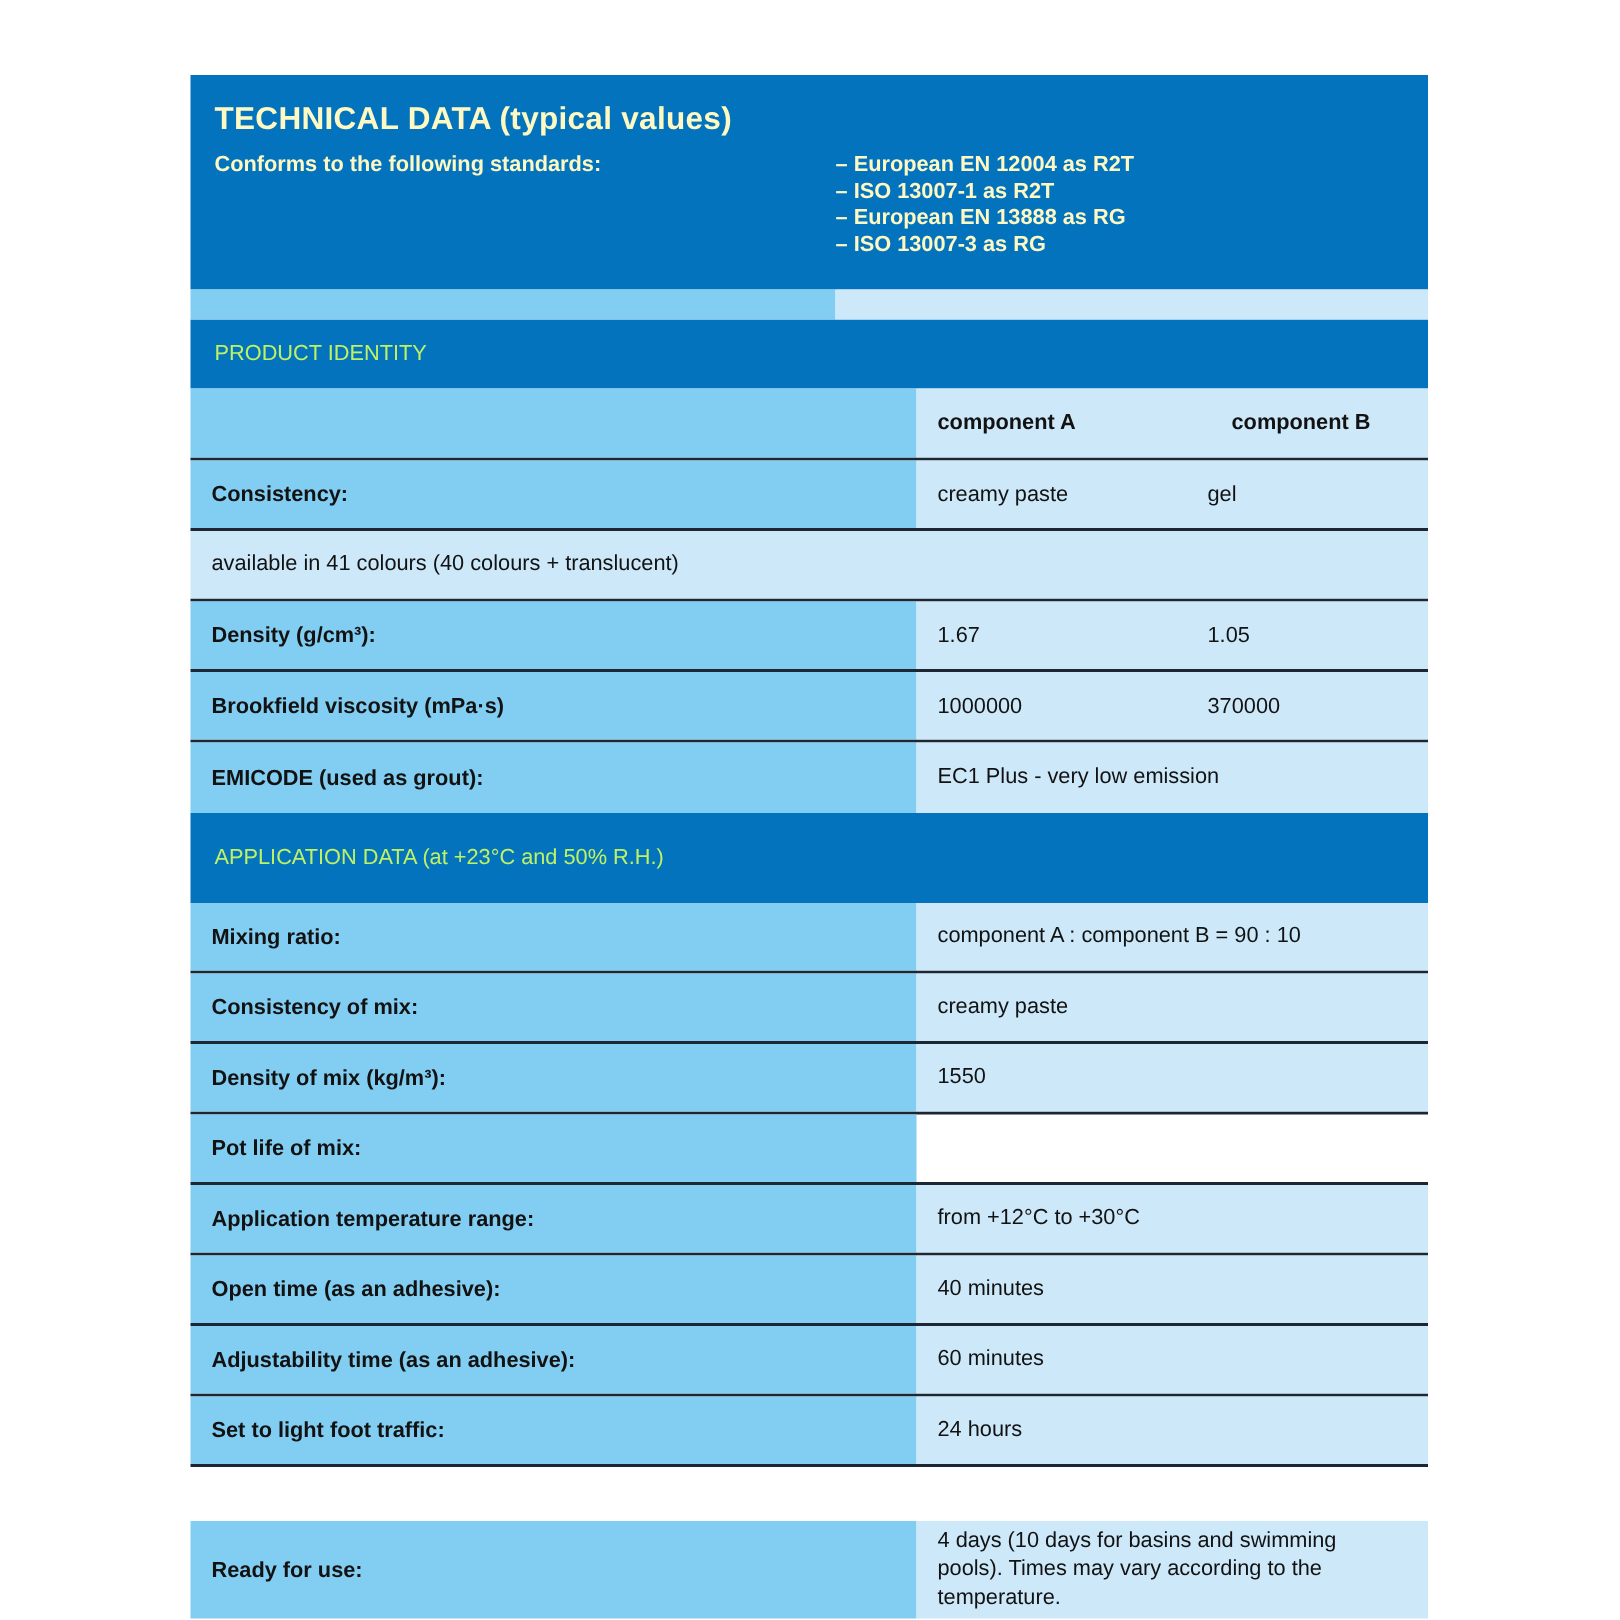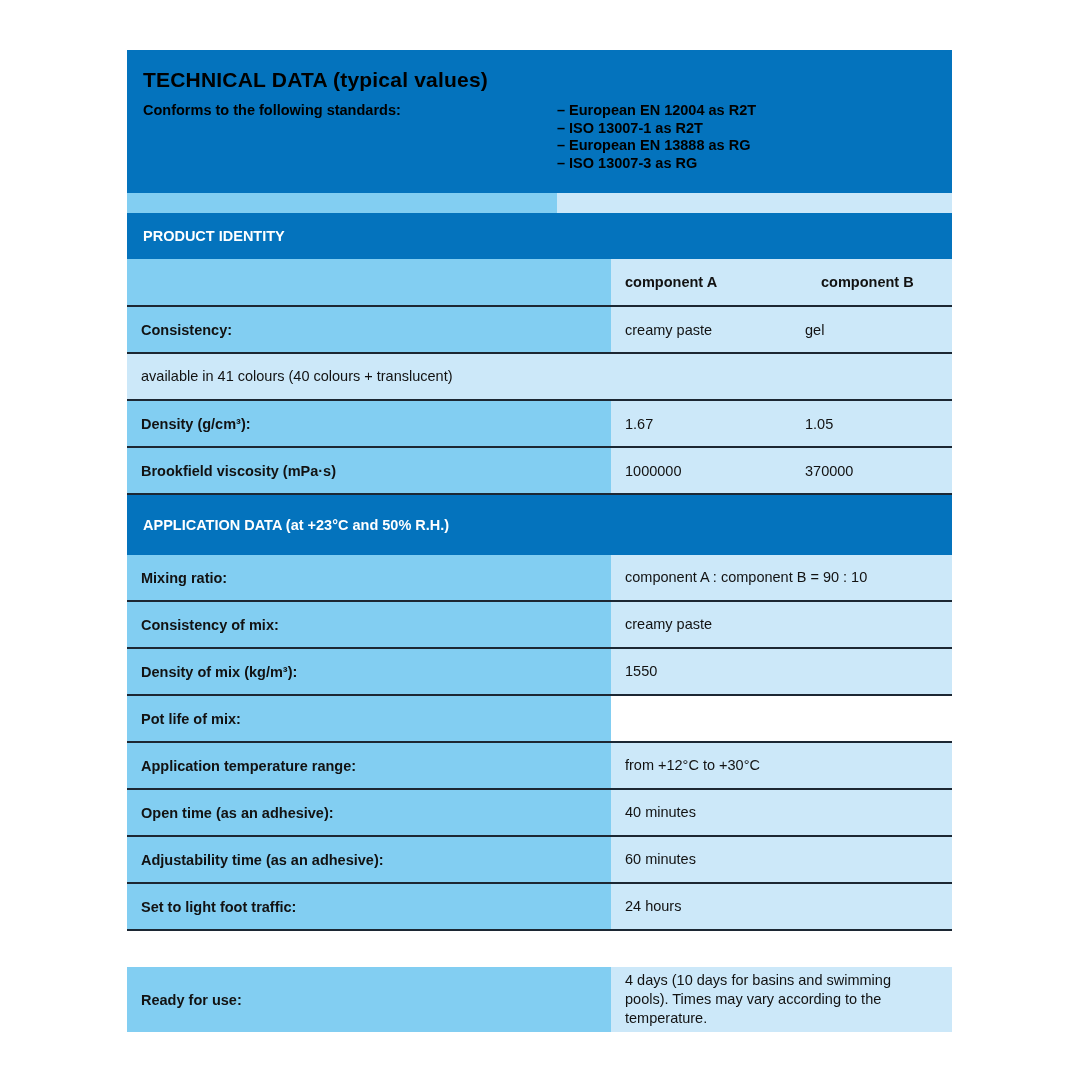--- a/index.html
+++ b/index.html
@@ -11,41 +11,41 @@
     color:#121212;
     -webkit-font-smoothing:antialiased;
   }
   .doc {
     position:absolute; left:127px; top:50px; width:825px;
   }
   * { box-sizing:border-box; }
 
   
   .band-header {
-    background:#0473BD; color:#000000;
+    background:#0473BD; color:#fef9c3;
     height:143px; padding:18px 16px 0 16px;
   }
   .doc-title {
     font-size:21px; font-weight:bold; letter-spacing:0.2px;
     margin:0 0 10px 0;
   }
   .conforms-row { display:flex; font-size:14.5px; font-weight:bold; }
   .conforms-label { width:414px; flex:none; }
   .standards-list { flex:1; }
   .standard-line { line-height:17.5px; }
 
   
   .gap-row { height:20px; display:flex; }
   .gap-left  { width:430px; flex:none; background:#82CEF2; }
   .gap-right { flex:1; background:#CCE8F9; }
 
   
   .section-bar {
-    background:#0473BD; color:#ffffff;
-    font-size:14.5px; font-weight:bold;
+    background:#0473BD; color:#bef264;
+    font-size:14.5px; font-weight:normal;
     display:flex; align-items:center;
     padding-left:16px;
     text-align:center;
   }
   .bar-pi  { height:46px; }
   .bar-app { height:60px; }
 
   
   .t-row { display:flex; height:47px; }
   .t-row.lined { border-bottom:2px solid #1C2733; }
@@ -128,20 +128,26 @@
     </div>
 
     <div class="t-row lined">
       <div class="label-cell">Brookfield viscosity (mPa·s)</div>
       <div class="value-area">
         <div class="cell-a">1000000</div>
         <div class="cell-b">370000</div>
       </div>
     </div>
 
+    <div class="t-row">
+      <div class="label-cell">EMICODE (used as grout):</div>
+      <div class="value-area">
+        <div class="value-span">EC1 Plus - very low emission</div>
+      </div>
+    </div>
 
     <div class="section-bar bar-app">
       <span>APPLICATION DATA (at +23°C and 50% R.H.)</span>
     </div>
 
     <div class="t-row lined">
       <div class="label-cell">Mixing ratio:</div>
       <div class="value-area">
         <div class="value-span">component A : component B = 90 : 10</div>
       </div>

